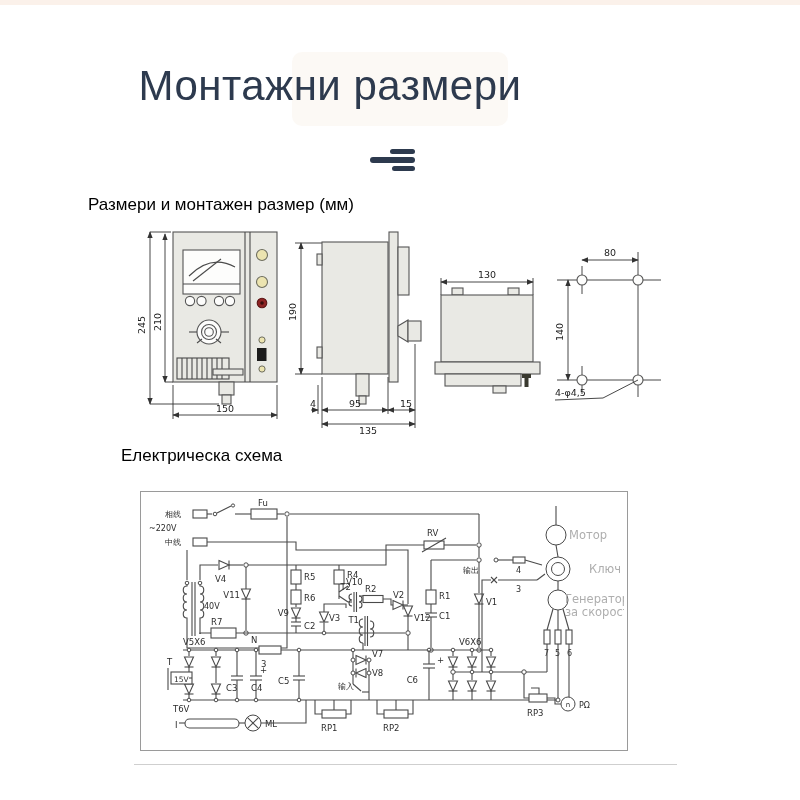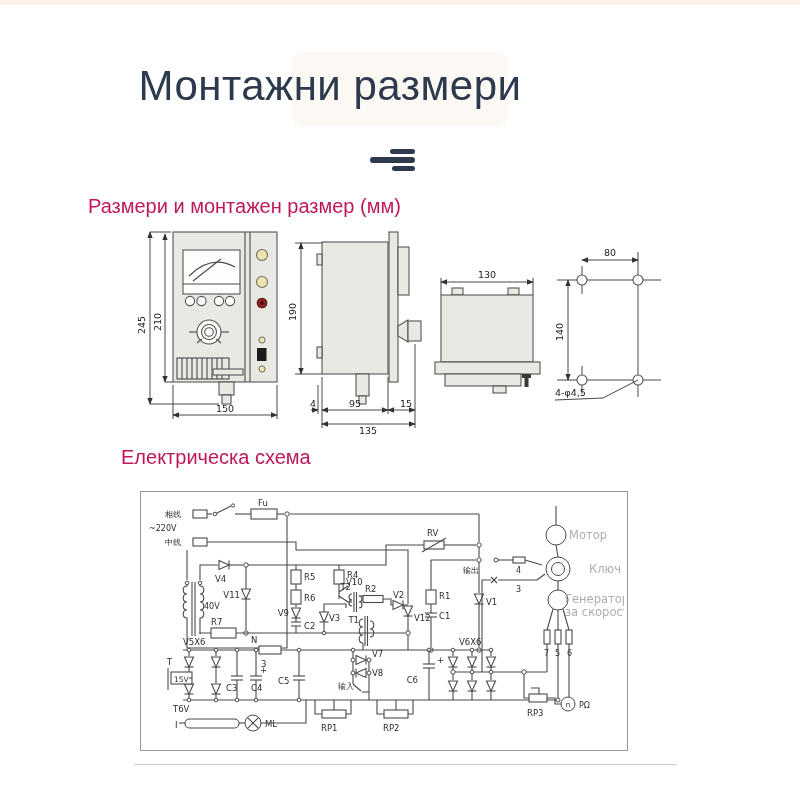--- a/index.html
+++ b/index.html
@@ -7,21 +7,21 @@
   .abs{position:absolute;}
   .top-tint{left:0;top:0;width:800px;height:5px;background:#fbf1ea;}
   .title-glow{left:292px;top:52px;width:216px;height:74px;background:#faf4ec;opacity:.55;border-radius:10px;}
   .page-title{left:0;top:62px;width:660px;text-align:center;font-size:42px;font-weight:500;
     color:#2d3a4e;letter-spacing:.5px;}
   .divider{left:368px;top:149px;width:70px;height:24px;}
   .divider span{position:absolute;background:#2d3a4e;border-radius:3px;display:block;}
   .divider .b1{left:22px;top:0;width:25px;height:5px;}
   .divider .b2{left:2px;top:8px;width:45px;height:5.5px;}
   .divider .b3{left:24px;top:16.5px;width:23px;height:5px;}
-  .section-label{font-size:20px;color:#be185d;}
+  .section-label{font-size:17px;color:#000000;}
   .sec1{left:88px;top:195px;}
   .sec2{left:88px;top:446px;margin-left:33px;}
   .dim-svg{left:125px;top:222px;}
   .circuit-box{left:140px;top:491px;width:486px;height:258px;border:1.5px solid #9a9a9a;background:#fff;}
   .bottom-rule{left:134px;top:764px;width:543px;height:0;border-top:1.5px solid #cfcfcf;}
   
   svg .w{stroke:#4a4a4a;stroke-width:1.1;fill:none;}
   svg .res{stroke:#4a4a4a;stroke-width:1.1;fill:#ffffff;}
   svg .nd{stroke:#4a4a4a;stroke-width:1;fill:#ffffff;}
   svg .panel{fill:#e9e9e4;stroke:#555;stroke-width:1.1;}

